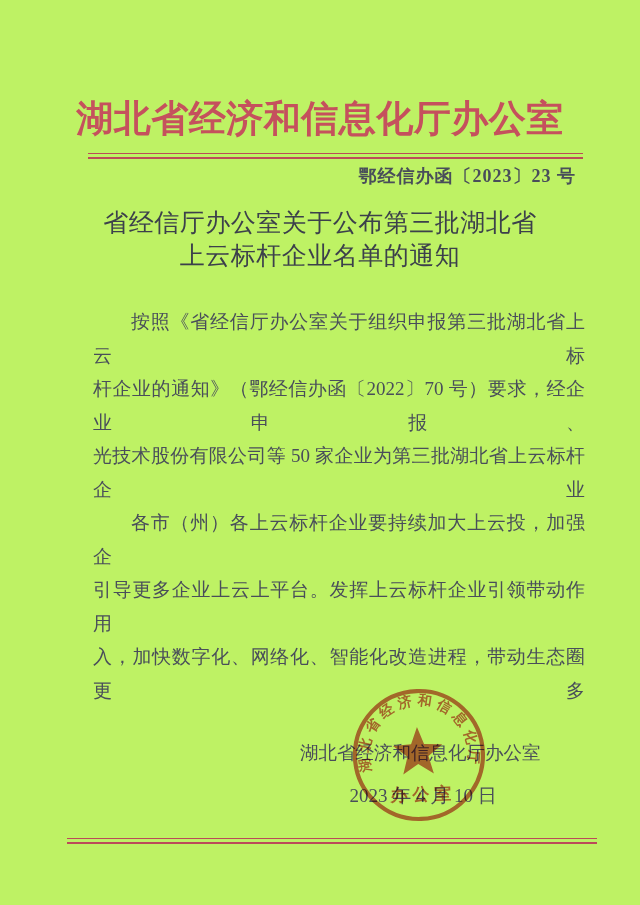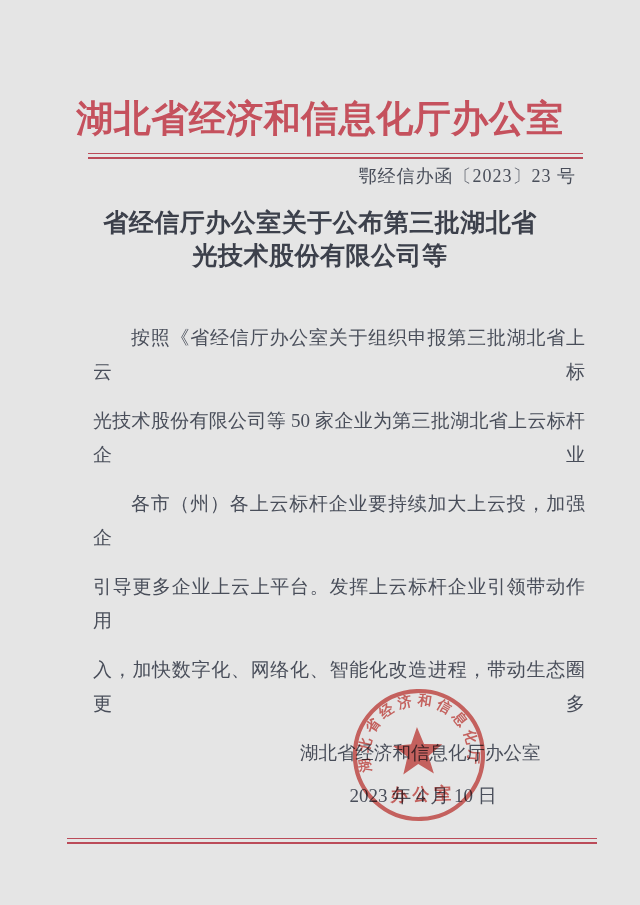--- a/index.html
+++ b/index.html
@@ -1,19 +1,19 @@
 <!DOCTYPE html>
 <html style="--masthead-red: #c5515d; --rule-red: #bb4b59; --seal-red: #d24b46; --body-text: #494e5a; --title-text: #3c404b;"><head>
 <meta charset="utf-8">
 <style>
   html,body{margin:0;padding:0;background:#ffffff;}
   .page{
     position:relative;
     width:640px;height:905px;
-    background:#e5e5e5;
+    background:#bef264;
     overflow:hidden;
     font-family:"Liberation Serif","DejaVu Serif",serif;
   }
   .masthead{
     position:absolute;top:94px;left:0;width:100%;
     text-align:center;
     font-size:37px;font-weight:bold;
     letter-spacing:0.5px;
     color:var(--masthead-red);
     white-space:nowrap;
@@ -23,40 +23,40 @@
     border-top:1.6px solid var(--rule-red);
     border-bottom:2px solid var(--rule-red);
   }
   .doc-number{
     position:absolute;top:164px;left:0;width:576px;
     text-align:right;
     font-size:18px;
     color:var(--body-text);
     letter-spacing:1px;
     white-space:nowrap;
+    font-weight:bold;
   }
   .doc-title{
     position:absolute;top:206px;left:0;width:100%;
     text-align:center;
-    font-size:25px;font-weight:bold;
+    font-size:25px;font-weight:normal;
     line-height:33px;
     color:var(--title-text);
     letter-spacing:0.5px;
   }
   .body-text{
     position:absolute;top:305px;left:93px;width:492px;
     font-size:19px;line-height:33.5px;
     color:var(--body-text);
   }
   .line{white-space:nowrap;}
   .line.fill{
     white-space:normal;
     text-align:justify;
     text-align-last:justify;
-    margin-top:16px;
   }
   .line.indent{text-indent:38px;}
   .signature-block{
     position:absolute;top:740px;left:300px;width:232px;
     text-align:center;
     color:var(--body-text);
   }
   .signature-office{
     font-size:18.5px;
     white-space:nowrap;
@@ -99,25 +99,26 @@
 <div class="page">
 
   <div class="masthead">湖北省经济和信息化厅办公室</div>
 
   <div class="header-rule"></div>
 
   <div class="doc-number">鄂经信办函〔2023〕23 号</div>
 
   <div class="doc-title">
     <div>省经信厅办公室关于公布第三批湖北省</div>
-    <div>光技术股份有限公司等</div>
+    <div>上云标杆企业名单的通知</div>
   </div>
 
   <div class="body-text">
     <div class="line fill indent">按照《省经信厅办公室关于组织申报第三批湖北省上云标</div>
+    <div class="line fill">杆企业的通知》（鄂经信办函〔2022〕70 号）要求，经企业申报、</div>
     <div class="line fill">光技术股份有限公司等 50 家企业为第三批湖北省上云标杆企业</div>
     <div class="line fill indent">各市（州）各上云标杆企业要持续加大上云投，加强企</div>
     <div class="line fill">引导更多企业上云上平台。发挥上云标杆企业引领带动作用</div>
     <div class="line fill">入，加快数字化、网络化、智能化改造进程，带动生态圈更多</div>
 
   </div>
 
   <div class="signature-block">
     <div class="signature-office">湖北省经济和信息化厅办公室</div>
     <div class="signature-date">2023 年 4 月 10 日</div>

